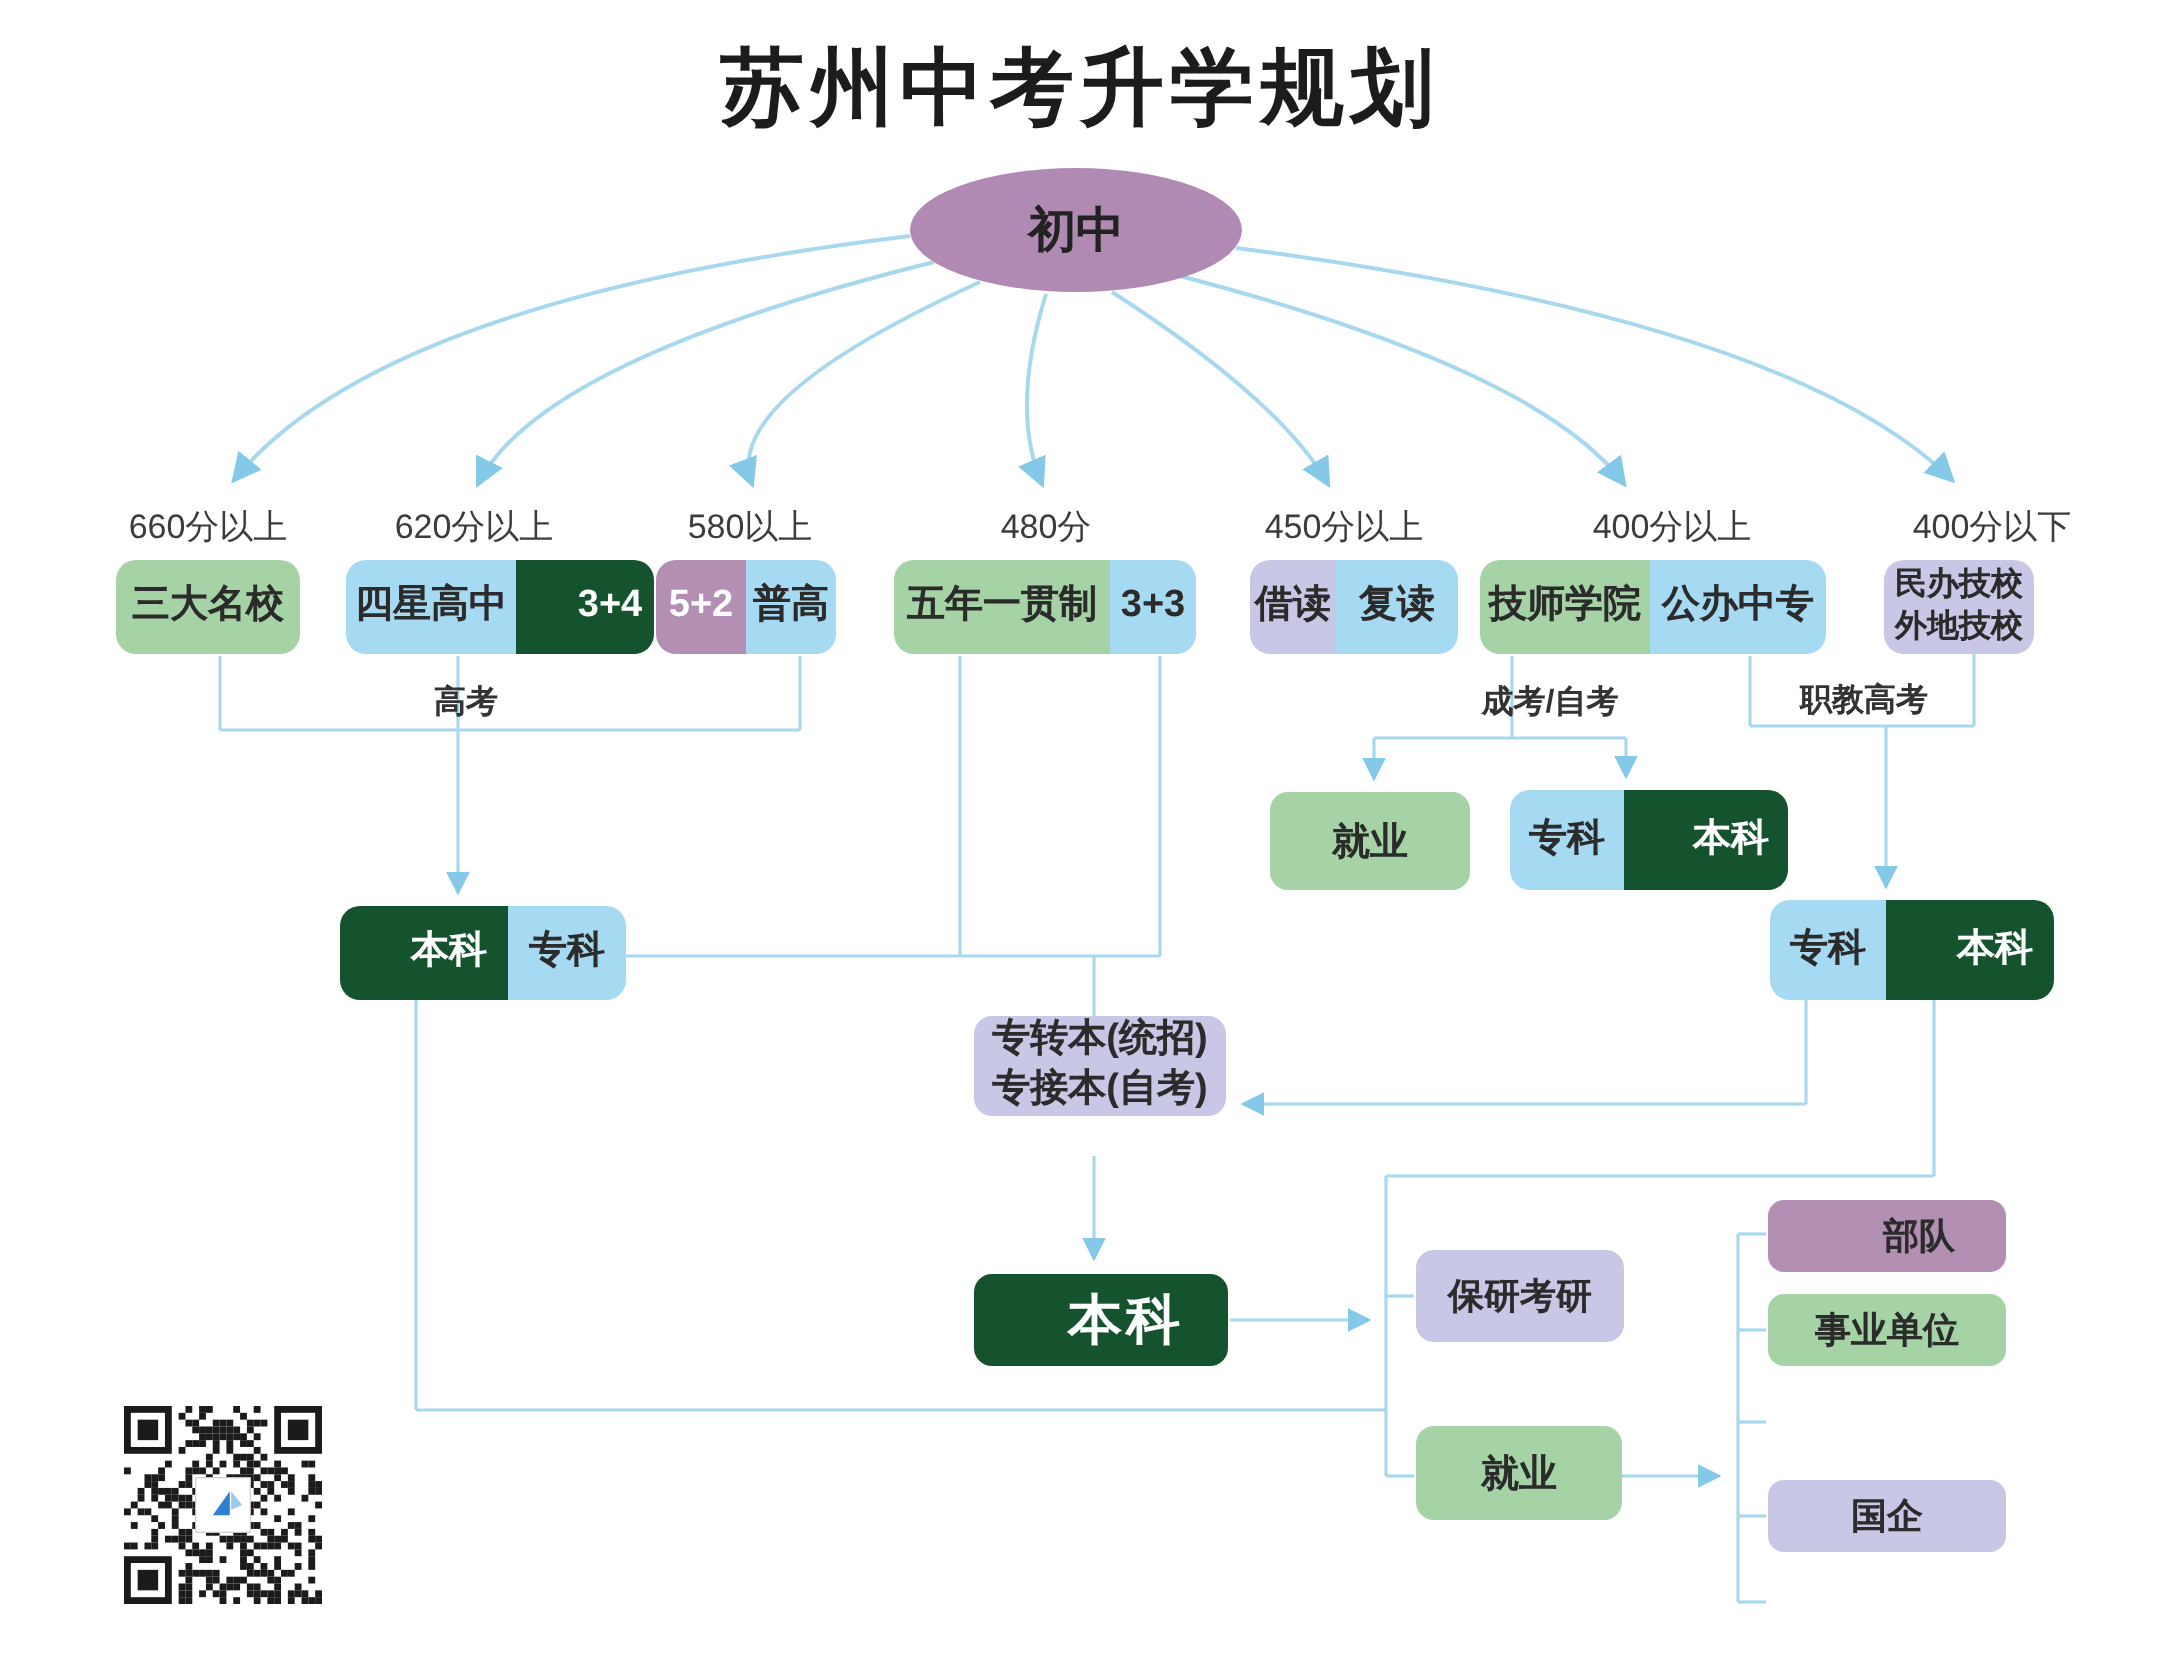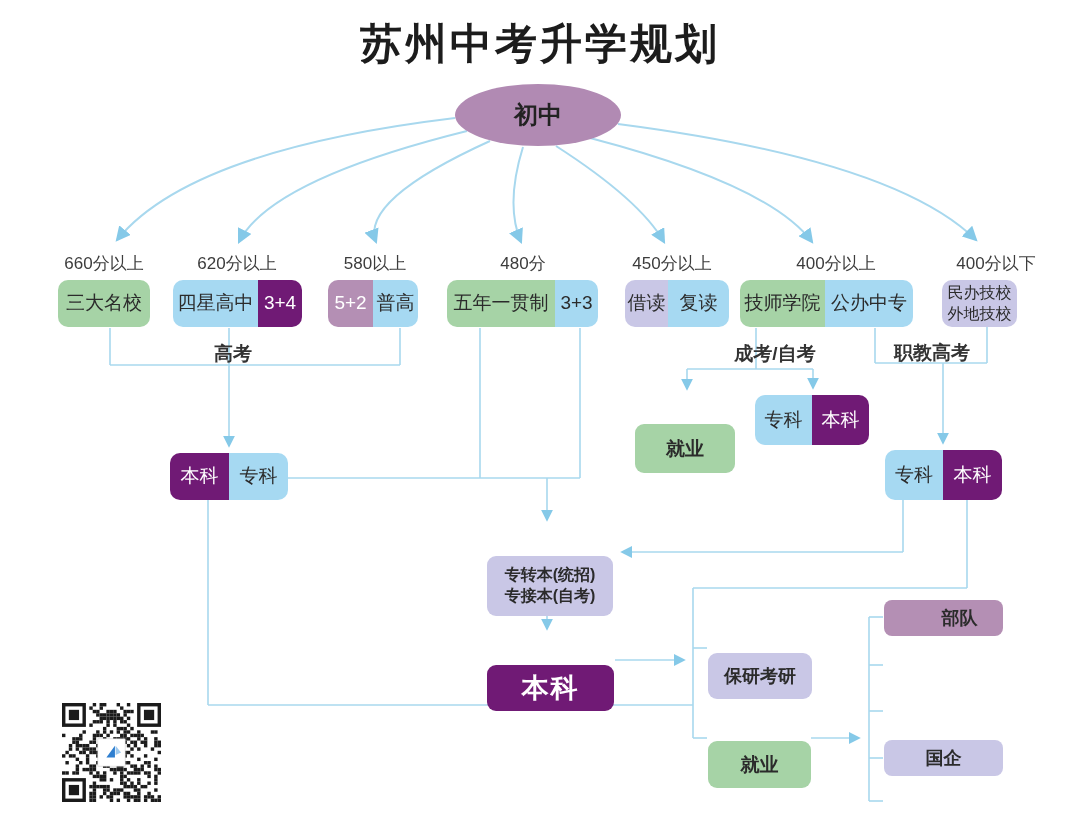--- a/index.html
+++ b/index.html
@@ -6,29 +6,29 @@
   #stage{position:relative;width:1080px;height:828px;background:#fff;overflow:hidden;
          font-family:"Liberation Sans","DejaVu Sans",sans-serif;color:#2b2b2b;}
   #wires{position:absolute;left:0;top:0;z-index:1;}
   .abs{position:absolute;z-index:2;box-sizing:border-box;}
   .title{width:1080px;top:16px;left:0;text-align:center;font-size:42px;font-weight:bold;
          color:#1c1c1c;letter-spacing:3px;}
   .ellipse{left:455px;top:84px;width:166px;height:62px;background:#b18ab3;border-radius:50%;
            display:flex;align-items:center;justify-content:center;font-size:24px;font-weight:bold;color:#222;}
   .score{top:252px;text-align:center;font-size:17px;color:#3c3c3c;width:150px;}
   .box{display:flex;border-radius:10px;overflow:hidden;height:47px;}
-  .seg{display:flex;align-items:center;justify-content:center;font-size:19px;font-weight:normal;
+  .seg{display:flex;align-items:center;justify-content:center;font-size:19px;font-weight:bold;
        height:100%;line-height:1.2;}
-  .g{background:#a6d3a6;}  .b{background:#a6d9f2;}  .t{background:#701a75;color:#fff;}
+  .g{background:#a6d3a6;}  .b{background:#a6d9f2;}  .t{background:#14532d;color:#fff;padding-left:25px;}
   .m{background:#b48fb4;padding-left:32px;}  .mw{background:#b48fb4;color:#fff;}
   .l{background:#c9c7e6;}  .c{background:#9edef8;}
   .two{flex-direction:column;font-size:16px;line-height:1.3;}
-  .edge-label{font-size:19px;font-weight:600;color:#333;text-align:center;width:120px;}
+  .edge-label{font-size:16px;font-weight:600;color:#333;text-align:center;width:120px;}
   .pill{border-radius:9px;display:flex;align-items:center;justify-content:center;
-        font-size:19px;font-weight:bold;margin-top:28px;}
+        font-size:19px;font-weight:bold;}
   .big-benke{font-size:27px;letter-spacing:2px;}
   .outcome{left:884px;width:119px;height:36px;border-radius:8px;display:flex;align-items:center;
            justify-content:center;font-size:18px;font-weight:bold;}
   .qr{left:62px;top:703px;width:99px;height:99px;}
 </style>
 </head>
 <body>
 
 <div id="stage">
 
@@ -149,32 +149,33 @@
   <div class="abs box" style="left:755px;top:395px;height:50px">
     <span class="seg b" style="width:57px">专科</span>
     <span class="seg t" style="width:57px">本科</span>
   </div>
 
   <div class="abs box" style="left:885px;top:450px;height:50px">
     <span class="seg b" style="width:58px">专科</span>
     <span class="seg t" style="width:59px">本科</span>
   </div>
 
-  <div class="abs pill l two" style="left:487px;top:528px;width:126px;height:60px;font-size:16px">
+  <div class="abs pill l two" style="left:487px;top:508px;width:126px;height:50px;font-size:19px">
     <span>专转本(统招)</span>
     <span>专接本(自考)</span>
   </div>
 
   <div class="abs pill t big-benke" style="left:487px;top:637px;width:127px;height:46px">本科</div>
 
   <div class="abs pill l" style="left:708px;top:625px;width:104px;height:46px;font-size:18px">保研考研</div>
 
   <div class="abs pill g" style="left:708px;top:713px;width:103px;height:47px">就业</div>
 
   <div class="abs outcome m" style="top:600px">部队</div>
+  <div class="abs outcome g" style="top:647px">事业单位</div>
   <div class="abs outcome l" style="top:740px">国企</div>
 
   <svg class="abs qr" id="qr" viewBox="0 0 99 99">
       <rect width="99" height="99" fill="#fff"></rect>
       <rect x="0" y="0" width="23.89655172413793" height="23.89655172413793" fill="#1b1b1b"></rect>
       <rect x="3.413793103448276" y="3.413793103448276" width="17.06896551724138" height="17.06896551724138" fill="#fff"></rect>
       <rect x="6.827586206896552" y="6.827586206896552" width="10.241379310344827" height="10.241379310344827" fill="#1b1b1b"></rect>
       <rect x="75.10344827586206" y="0" width="23.89655172413793" height="23.89655172413793" fill="#1b1b1b"></rect>
       <rect x="78.51724137931035" y="3.413793103448276" width="17.06896551724138" height="17.06896551724138" fill="#fff"></rect>
       <rect x="81.93103448275862" y="6.827586206896552" width="10.241379310344827" height="10.241379310344827" fill="#1b1b1b"></rect>

